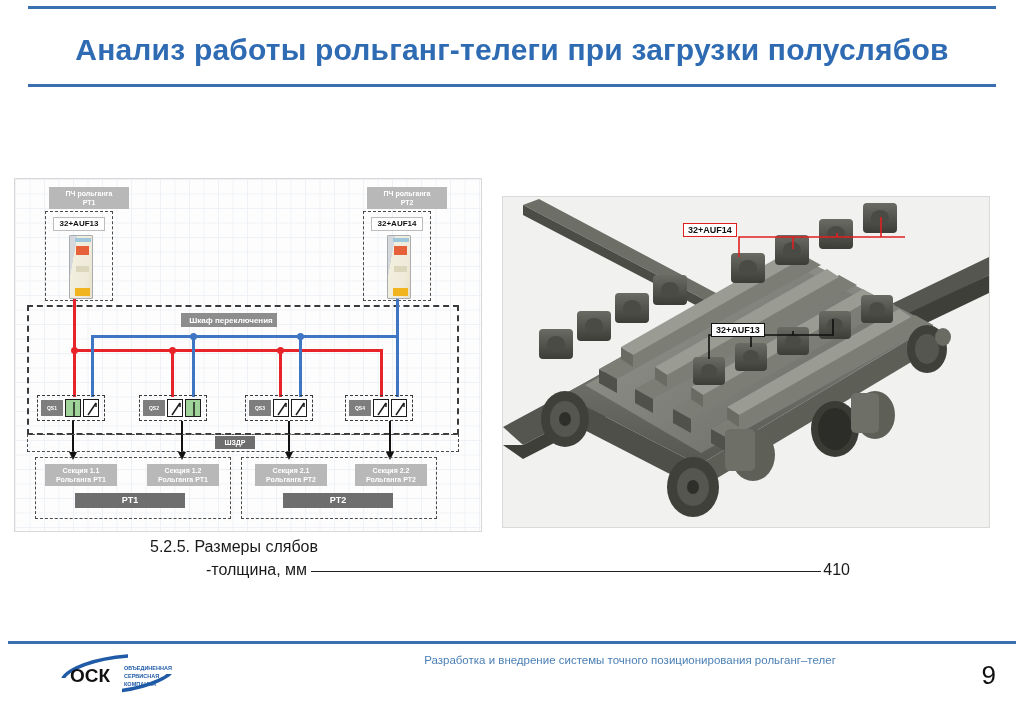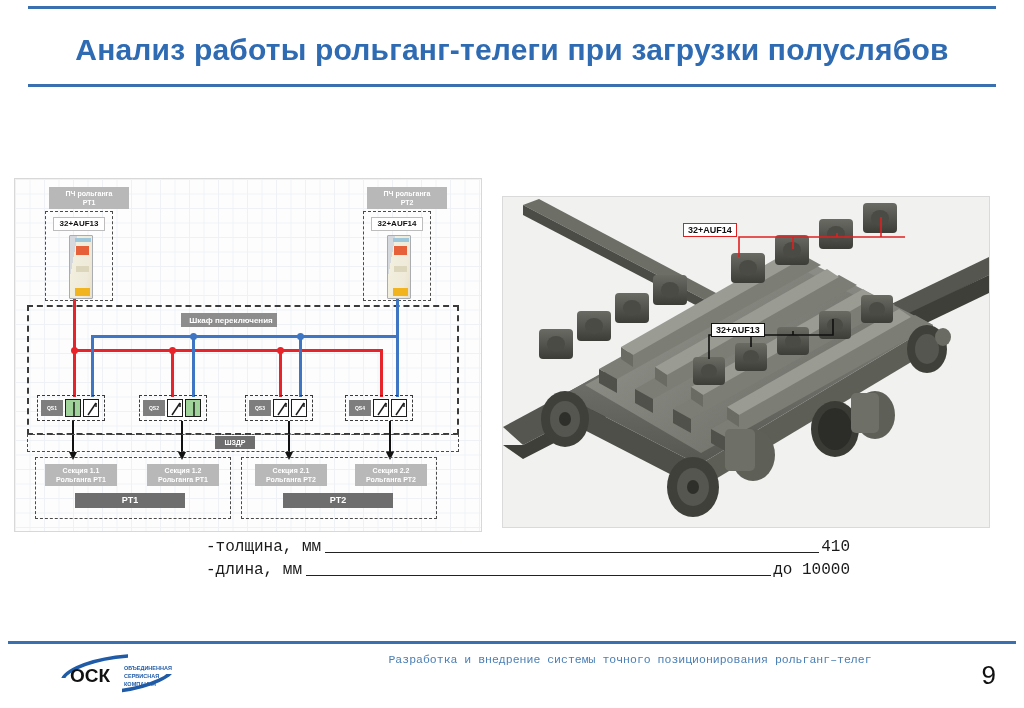--- a/index.html
+++ b/index.html
@@ -73,30 +73,30 @@
     position:absolute;left:502px;top:196px;width:486px;height:330px;
     background:#f1f1f0;border:1px solid #dadada;overflow:hidden;
   }
   .tag-red{position:absolute;border:1.5px solid #e02020;background:#fff;color:#111;
     font-size:9px;font-weight:bold;padding:1px 4px;font-family:"Liberation Sans",sans-serif;z-index:9;}
   .tag-blk{position:absolute;border:1.5px solid #111;background:#fff;color:#111;
     font-size:9px;font-weight:bold;padding:1px 4px;font-family:"Liberation Sans",sans-serif;z-index:9;}
   
   .spec{position:absolute;left:150px;top:538px;width:700px;color:#1a1a1a;}
   .spec .hd{font-size:16px;margin-bottom:5px;font-family:"Liberation Sans",sans-serif;}
-  .spec .row{display:flex;align-items:flex-end;font-size:16px;margin-left:56px;margin-bottom:5px;
-    font-family:Liberation Mono, monospace;}
+  .spec .row{display:flex;align-items:flex-start;font-size:16px;margin-left:56px;margin-bottom:5px;
+    font-family:Liberation Sans, sans-serif;}
   .spec .row .lbl{white-space:nowrap;}
   .spec .row .lead{flex:1;border-bottom:1.5px solid #222;margin:0 2px 3px 4px;height:10px;}
   .spec .row .val{white-space:nowrap;}
   
   .foot-rule{position:absolute;left:8px;right:8px;top:641px;height:3px;background:#3a6fb0;}
   .logo{position:absolute;left:58px;top:652px;width:130px;height:44px;}
   .foot-text{position:absolute;left:300px;top:652px;width:660px;text-align:center;
-    color:#4a7fb5;font-size:11.5px;line-height:16px;font-family:Liberation Mono, monospace;}
+    color:#4a7fb5;font-size:11.5px;line-height:16px;font-family:Liberation Sans, sans-serif;}
   .page-no{position:absolute;right:28px;top:660px;font-size:26px;color:#111;
     font-family:"Liberation Sans",sans-serif;}
 </style>
 </head>
 <body>
 
 <div class="title-rule top"></div>
 <div class="slide-title">Анализ работы рольганг-телеги при загрузки полуслябов</div>
 <div class="title-rule bottom"></div>
 
@@ -385,29 +385,25 @@
       <path d="M206,162 L206,138 L330,138 L330,122"></path>
       <path d="M248,138 L248,150"></path>
       <path d="M290,138 L290,134"></path>
     </g>
   </svg>
   <div class="tag-red" style="left:180px;top:26px;">32+AUF14</div>
   <div class="tag-blk" style="left:208px;top:126px;">32+AUF13</div>
 </div>
 
 <div class="spec">
+  <div class="hd">5.2.5. Размеры слябов</div>
   <div class="row">
     <span class="lbl">-толщина, мм</span>
     <span class="lead"></span>
     <span class="val">410</span>
-  </div>
-  <div class="row">
-    <span class="lbl">-длина, мм</span>
-    <span class="lead"></span>
-    <span class="val">до 10000</span>
   </div>
 </div>
 
 <div class="foot-rule"></div>
 
 <div class="logo">
   <svg width="130" height="44" viewBox="0 0 130 44">
     <ellipse cx="60" cy="22" rx="56" ry="17" fill="none" stroke="#1f5ba6" stroke-width="3.5" transform="rotate(-8 60 22)"></ellipse>
     <rect x="70" y="0" width="60" height="22" fill="#ffffff"></rect>
     <rect x="0" y="26" width="64" height="18" fill="#ffffff"></rect>

